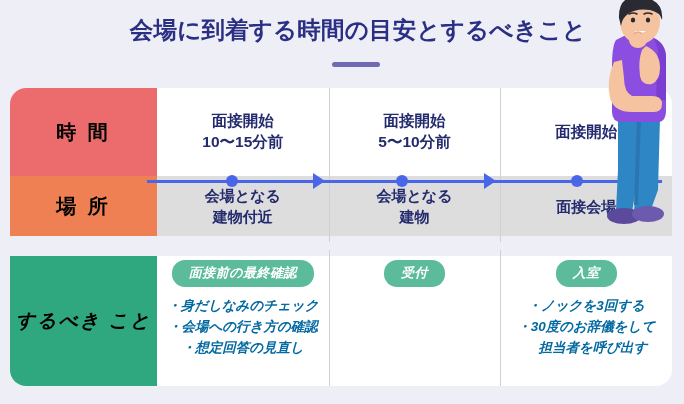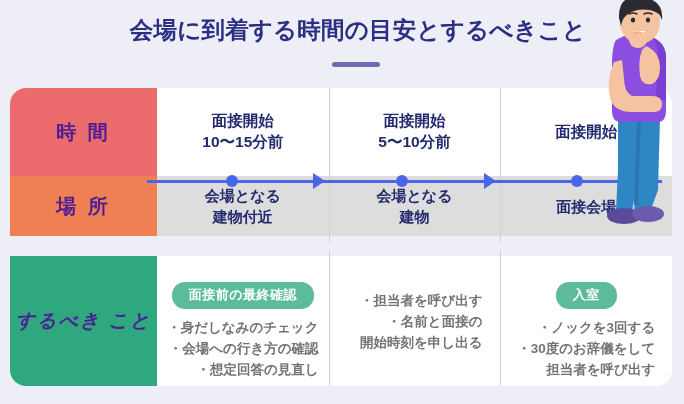--- a/index.html
+++ b/index.html
@@ -68,21 +68,21 @@
 
   .row-bg-white { background: #ffffff; }
   .row-bg-gray  { background: #dddddd; }
 
   .label-cell {
     width: 147px;
     flex: 0 0 147px;
     display: flex;
     align-items: center;
     justify-content: center;
-    color: #4c1d95;
+    color: #000000;
     font-weight: bold;
     font-size: 20px;
     letter-spacing: 3px;
     text-align: center;
     line-height: 1.25;
   }
   .label-time  { background: #ec6b6d; }
   .label-place { background: #ef8053; }
   .label-todo  { background: #2fa87f; font-size: 19px; letter-spacing: 2px; font-style: italic;}
 
@@ -162,40 +162,41 @@
     border-top: 8px solid transparent;
     border-bottom: 8px solid transparent;
     border-left: 12px solid #4a66e8;
   }
   .tl-arrow-1 { left: 166px; }
   .tl-arrow-2 { left: 337px; }
 
   
   .todo-col {
     justify-content: flex-start;
-    padding-top: 26px;
+    padding-top: 4px;
+    font-style: italic;
   }
   .pill {
     display: inline-block;
     background: #5cbb9b;
     color: #ffffff;
     font-weight: bold;
     font-size: 13px;
     border-radius: 13px;
     padding: 4px 17px 5px 17px;
     white-space: nowrap;
     letter-spacing: 0.5px;
   }
   .todo-list {
     margin-top: 9px;
-    color: #737373;
+    color: #0369a1;
     font-size: 13.5px;
     font-weight: bold;
     line-height: 1.55;
-    text-align: right;
+    text-align: center;
     white-space: pre-line;
   }
 
   
   .character {
     position: absolute;
     right: 0;
     top: 0;
     width: 96px;
     height: 250px;
@@ -250,23 +251,21 @@
     <div class="label-cell label-todo">するべき
 こと</div>
     <div class="cols">
       <div class="col todo-col">
         <div class="pill">面接前の最終確認</div>
         <div class="todo-list">・身だしなみのチェック
 ・会場への行き方の確認
 ・想定回答の見直し</div>
       </div>
       <div class="col todo-col">
-        <div class="todo-list">・担当者を呼び出す
-・名前と面接の
-　開始時刻を申し出る</div>
+        <div class="pill">受付</div>
       </div>
       <div class="col todo-col">
         <div class="pill">入室</div>
         <div class="todo-list">・ノックを3回する
 ・30度のお辞儀をして
 　担当者を呼び出す</div>
       </div>
     </div>
   </div>
 </div>

